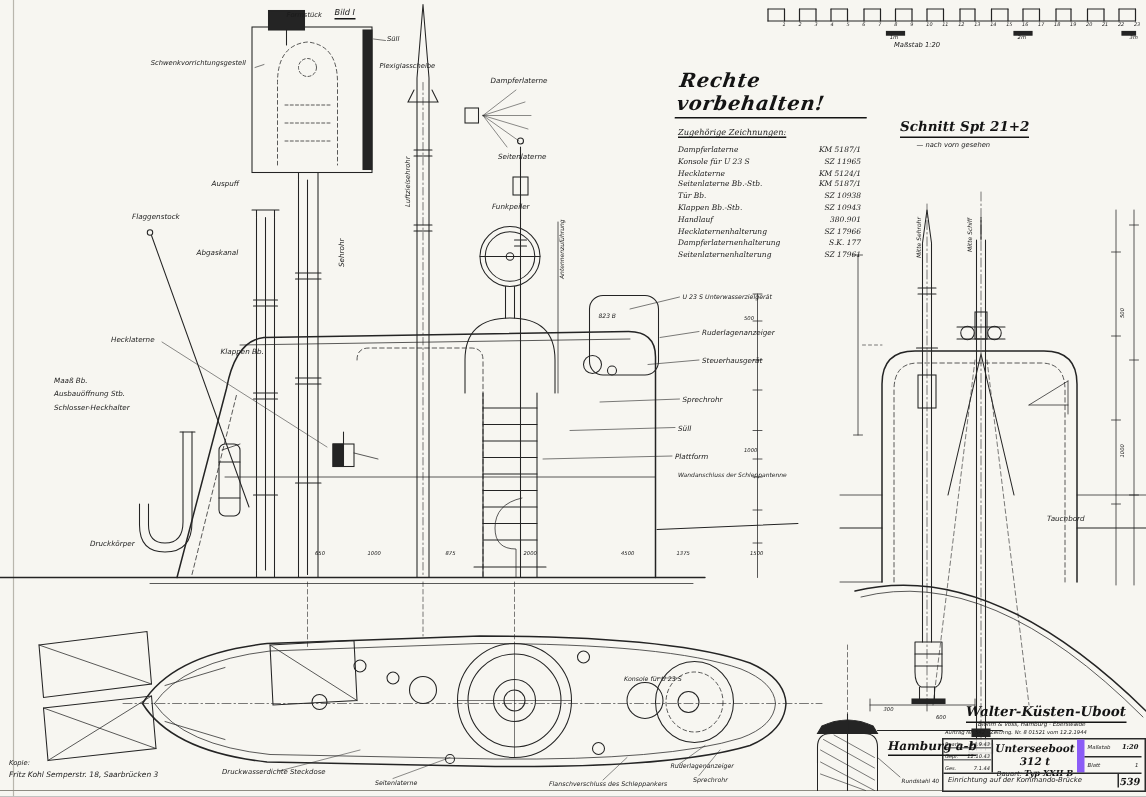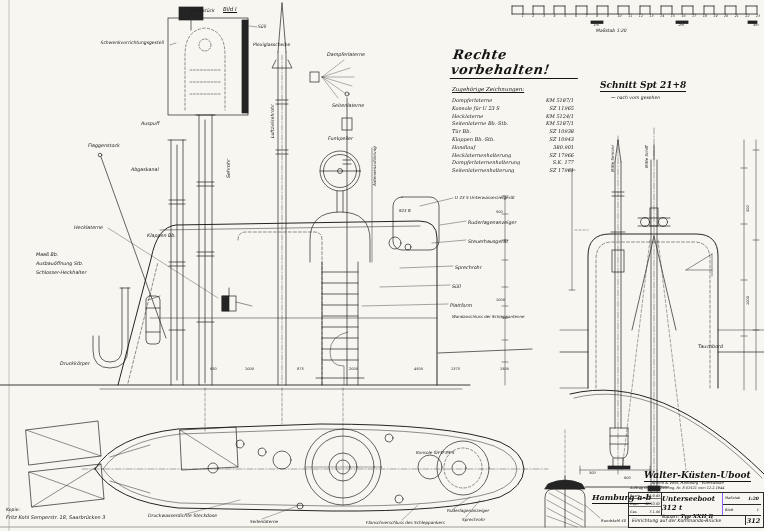--- a/index.html
+++ b/index.html
@@ -28,21 +28,21 @@
   #tb-builder{position:absolute;left:652px;top:481px;font-size:3.8px;font-style:italic}
   #tb-order{position:absolute;left:630px;top:487px;font-size:3.5px;font-style:italic}
   #title-block{position:absolute;left:628px;top:492px;width:134px;height:34px;
                border:1px solid #2b2b2b;display:grid;
                grid-template-columns:33px 61px 38px;grid-template-rows:22px 10px;
                background:rgba(247,246,241,.85)}
   #sig-grid{border-right:1px solid #2b2b2b;display:flex;flex-direction:column;justify-content:space-around}
   .sigrow{display:flex;justify-content:space-between;font-size:3.4px;font-style:italic;
           padding:0 1px;border-bottom:.5px solid #777}
   .sigrow:last-child{border-bottom:none}
-  #tb-main{border-right:1px solid #8b5cf6;text-align:left;padding-top:1px}
+  #tb-main{border-right:5px solid #8b5cf6;text-align:center;padding-top:1px}
   #tb-boat{font-size:7px}
   #tb-typeline{font-size:4.6px;font-style:italic;margin-top:1px}
   #tb-right{display:flex;flex-direction:column;font-size:3.6px;font-style:italic}
   #tb-right .cell{flex:1;display:flex;align-items:center;justify-content:space-between;
                   padding:0 2px;border-bottom:.5px solid #2b2b2b}
   #tb-right .cell:last-child{border-bottom:none}
   #tb-bottom{grid-column:1/4;border-top:1px solid #2b2b2b;display:flex;align-items:center}
   #tb-subject{flex:1;font-size:4.6px;font-style:italic;padding-left:3px}
   #tb-number{width:15px;text-align:center;border-left:1px solid #2b2b2b;font-size:6.5px;
              align-self:stretch;display:flex;align-items:center;justify-content:center}
@@ -348,21 +348,21 @@
           <span>Dampferlaternenhalterung</span>
           <span class="rnum">S.K. 177</span>
         </div>
         <div class="rrow">
           <span>Seitenlaternenhalterung</span>
           <span class="rnum">SZ 17961</span>
         </div>
       </div>
   </div>
 
-  <div id="section-title" class="hand und">Schnitt Spt 21+8</div>
+  <div id="section-title" class="hand und">Schnitt Spt 21+2</div>
   <div id="section-sub">— nach vorn gesehen</div>
 
   <div id="headline-right" class="hand und">Walter-Küsten-Uboot</div>
 
   <span id="tb-builder" class="lbl">Blohm &amp; Voss, Hamburg · Eberswalde</span>
   <span id="tb-order" class="lbl">Auftrag Nr. 542 · Zeichng. Nr. 8 01521 vom 12.2.1944</span>
   <div id="title-block">
     <div id="sig-grid">
         <div class="sigrow">
           <span>Bearb.</span>
@@ -389,21 +389,21 @@
         <span>Maßstab</span>
         <span class="hand" style="font-size:4.5px">1:20</span>
       </div>
       <div class="cell">
         <span>Blatt</span>
         <span>1</span>
       </div>
     </div>
     <div id="tb-bottom">
       <span id="tb-subject">Einrichtung auf der Kommando-Brücke</span>
-      <span id="tb-number" class="hand">312</span>
+      <span id="tb-number" class="hand">539</span>
     </div>
   </div>
 
   <div id="schnitt-ab" class="hand und">Hamburg a-b</div>
   <span id="schnitt-note" class="lbl">Rundstahl 40</span>
 
   <span id="copy-label" class="lbl">Kopie:</span>
   <span id="copy-owner" class="lbl">Fritz Kohl Semperstr. 18, Saarbrücken 3</span>
 
 </div>

